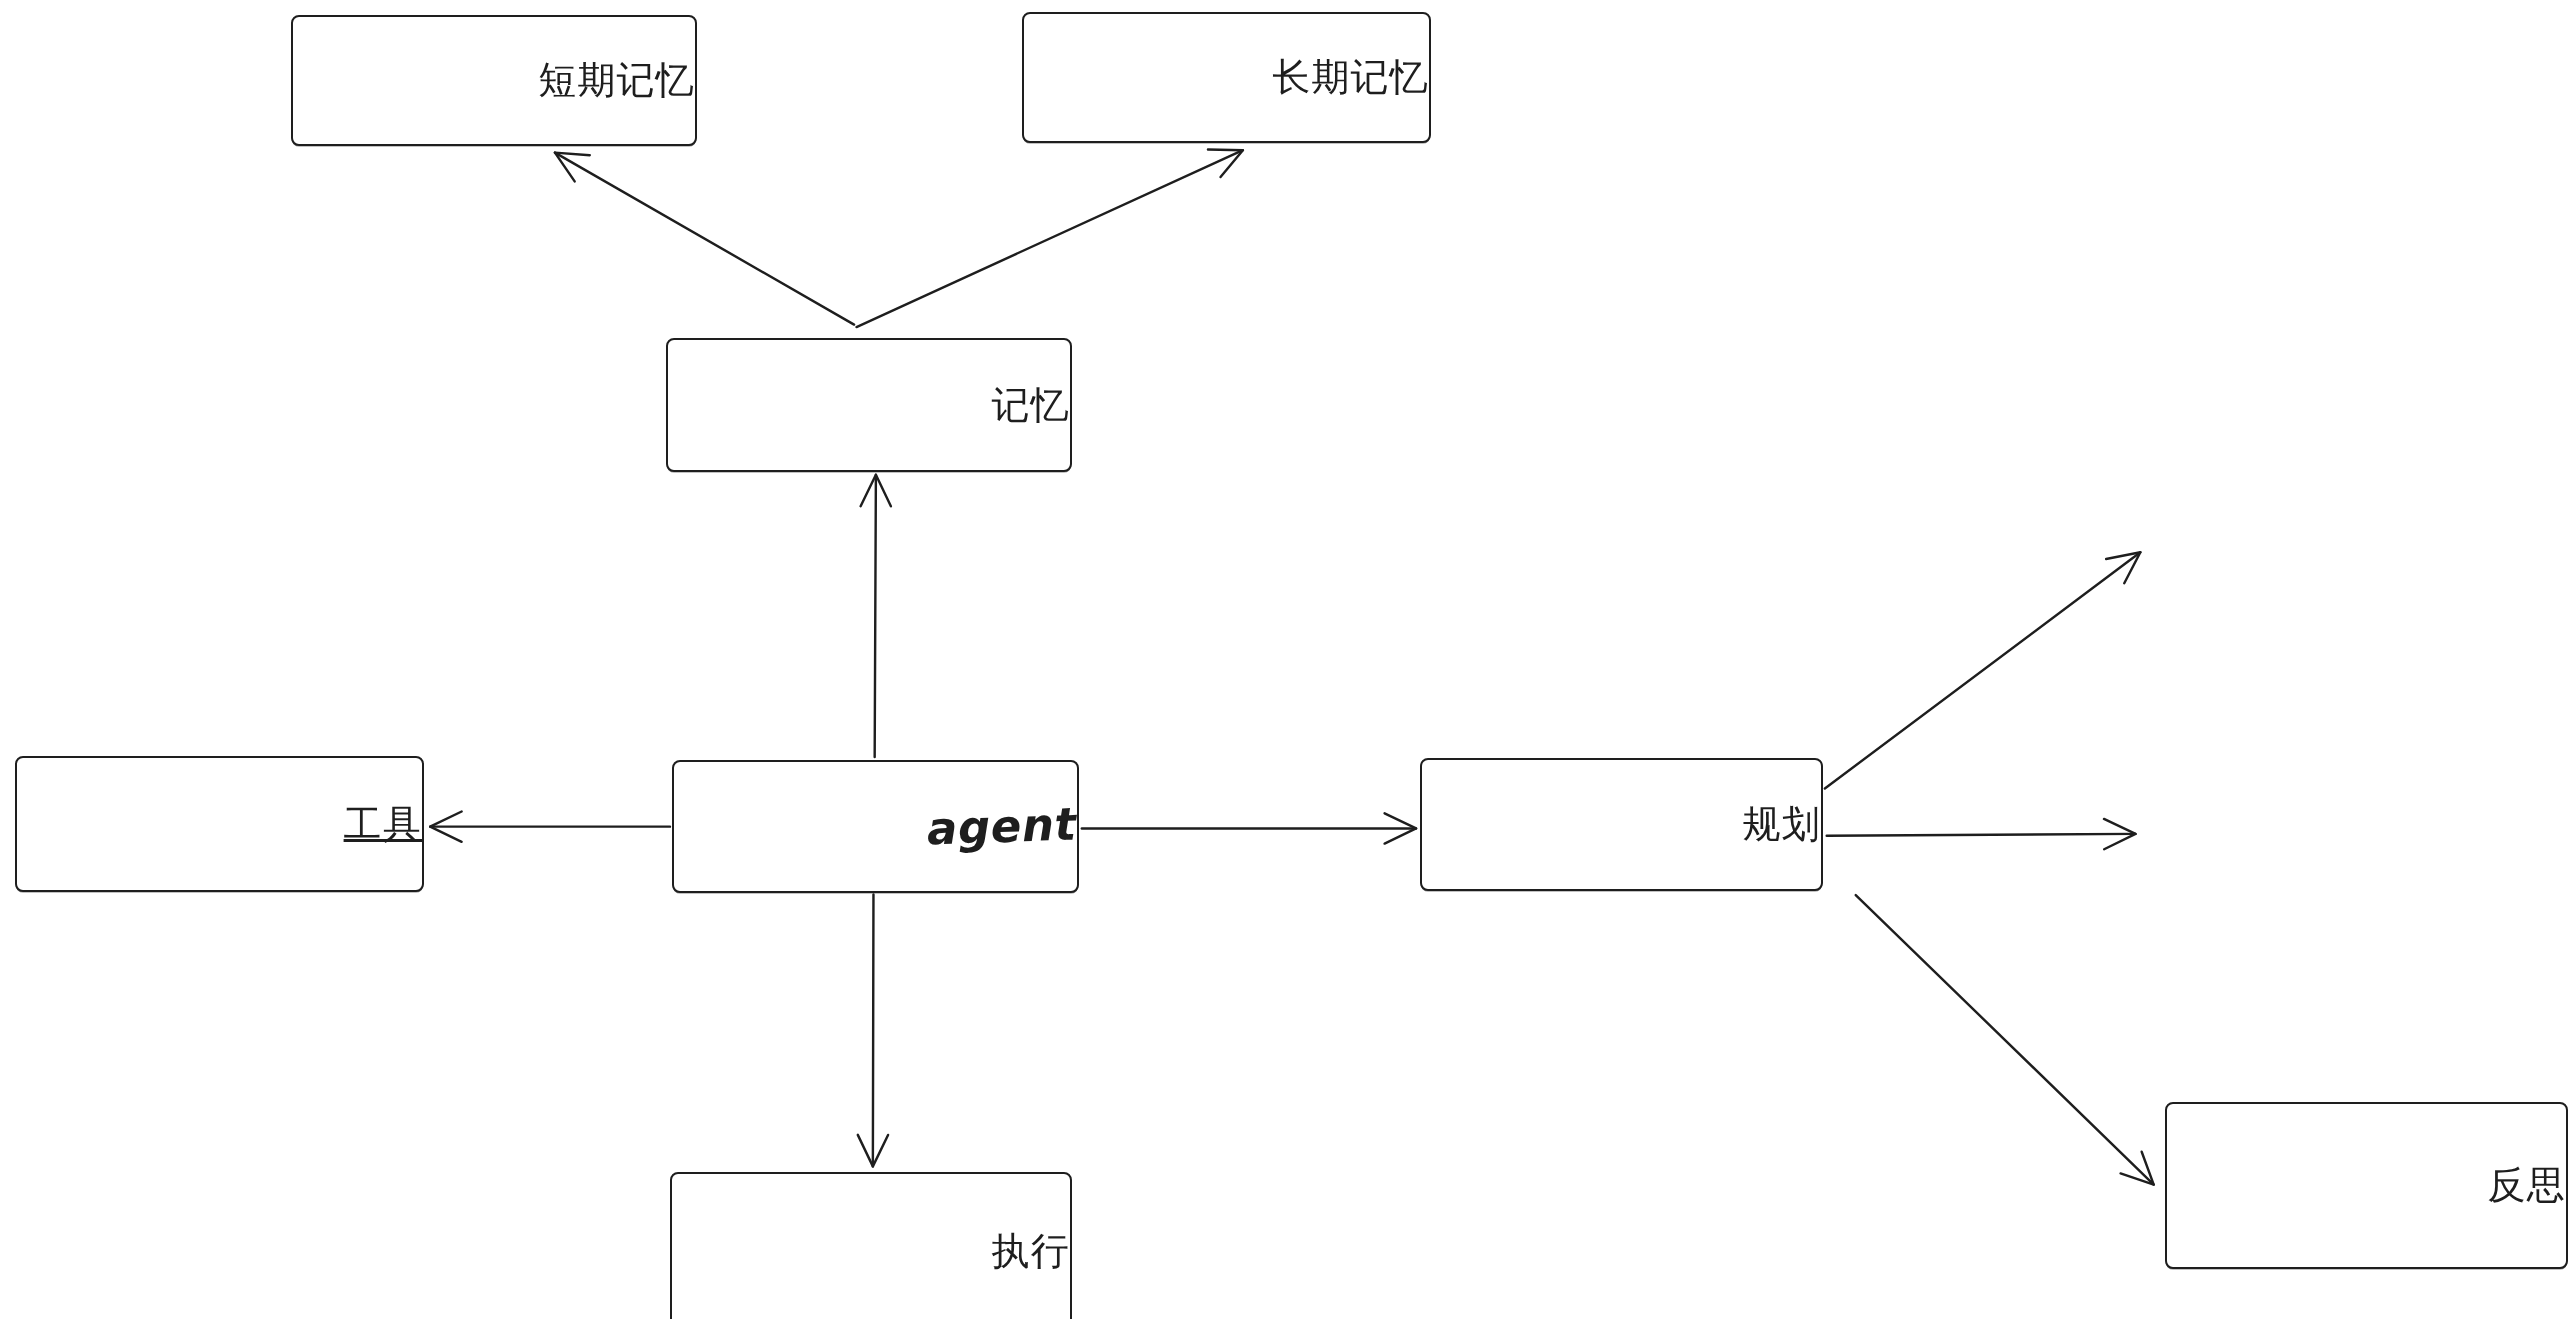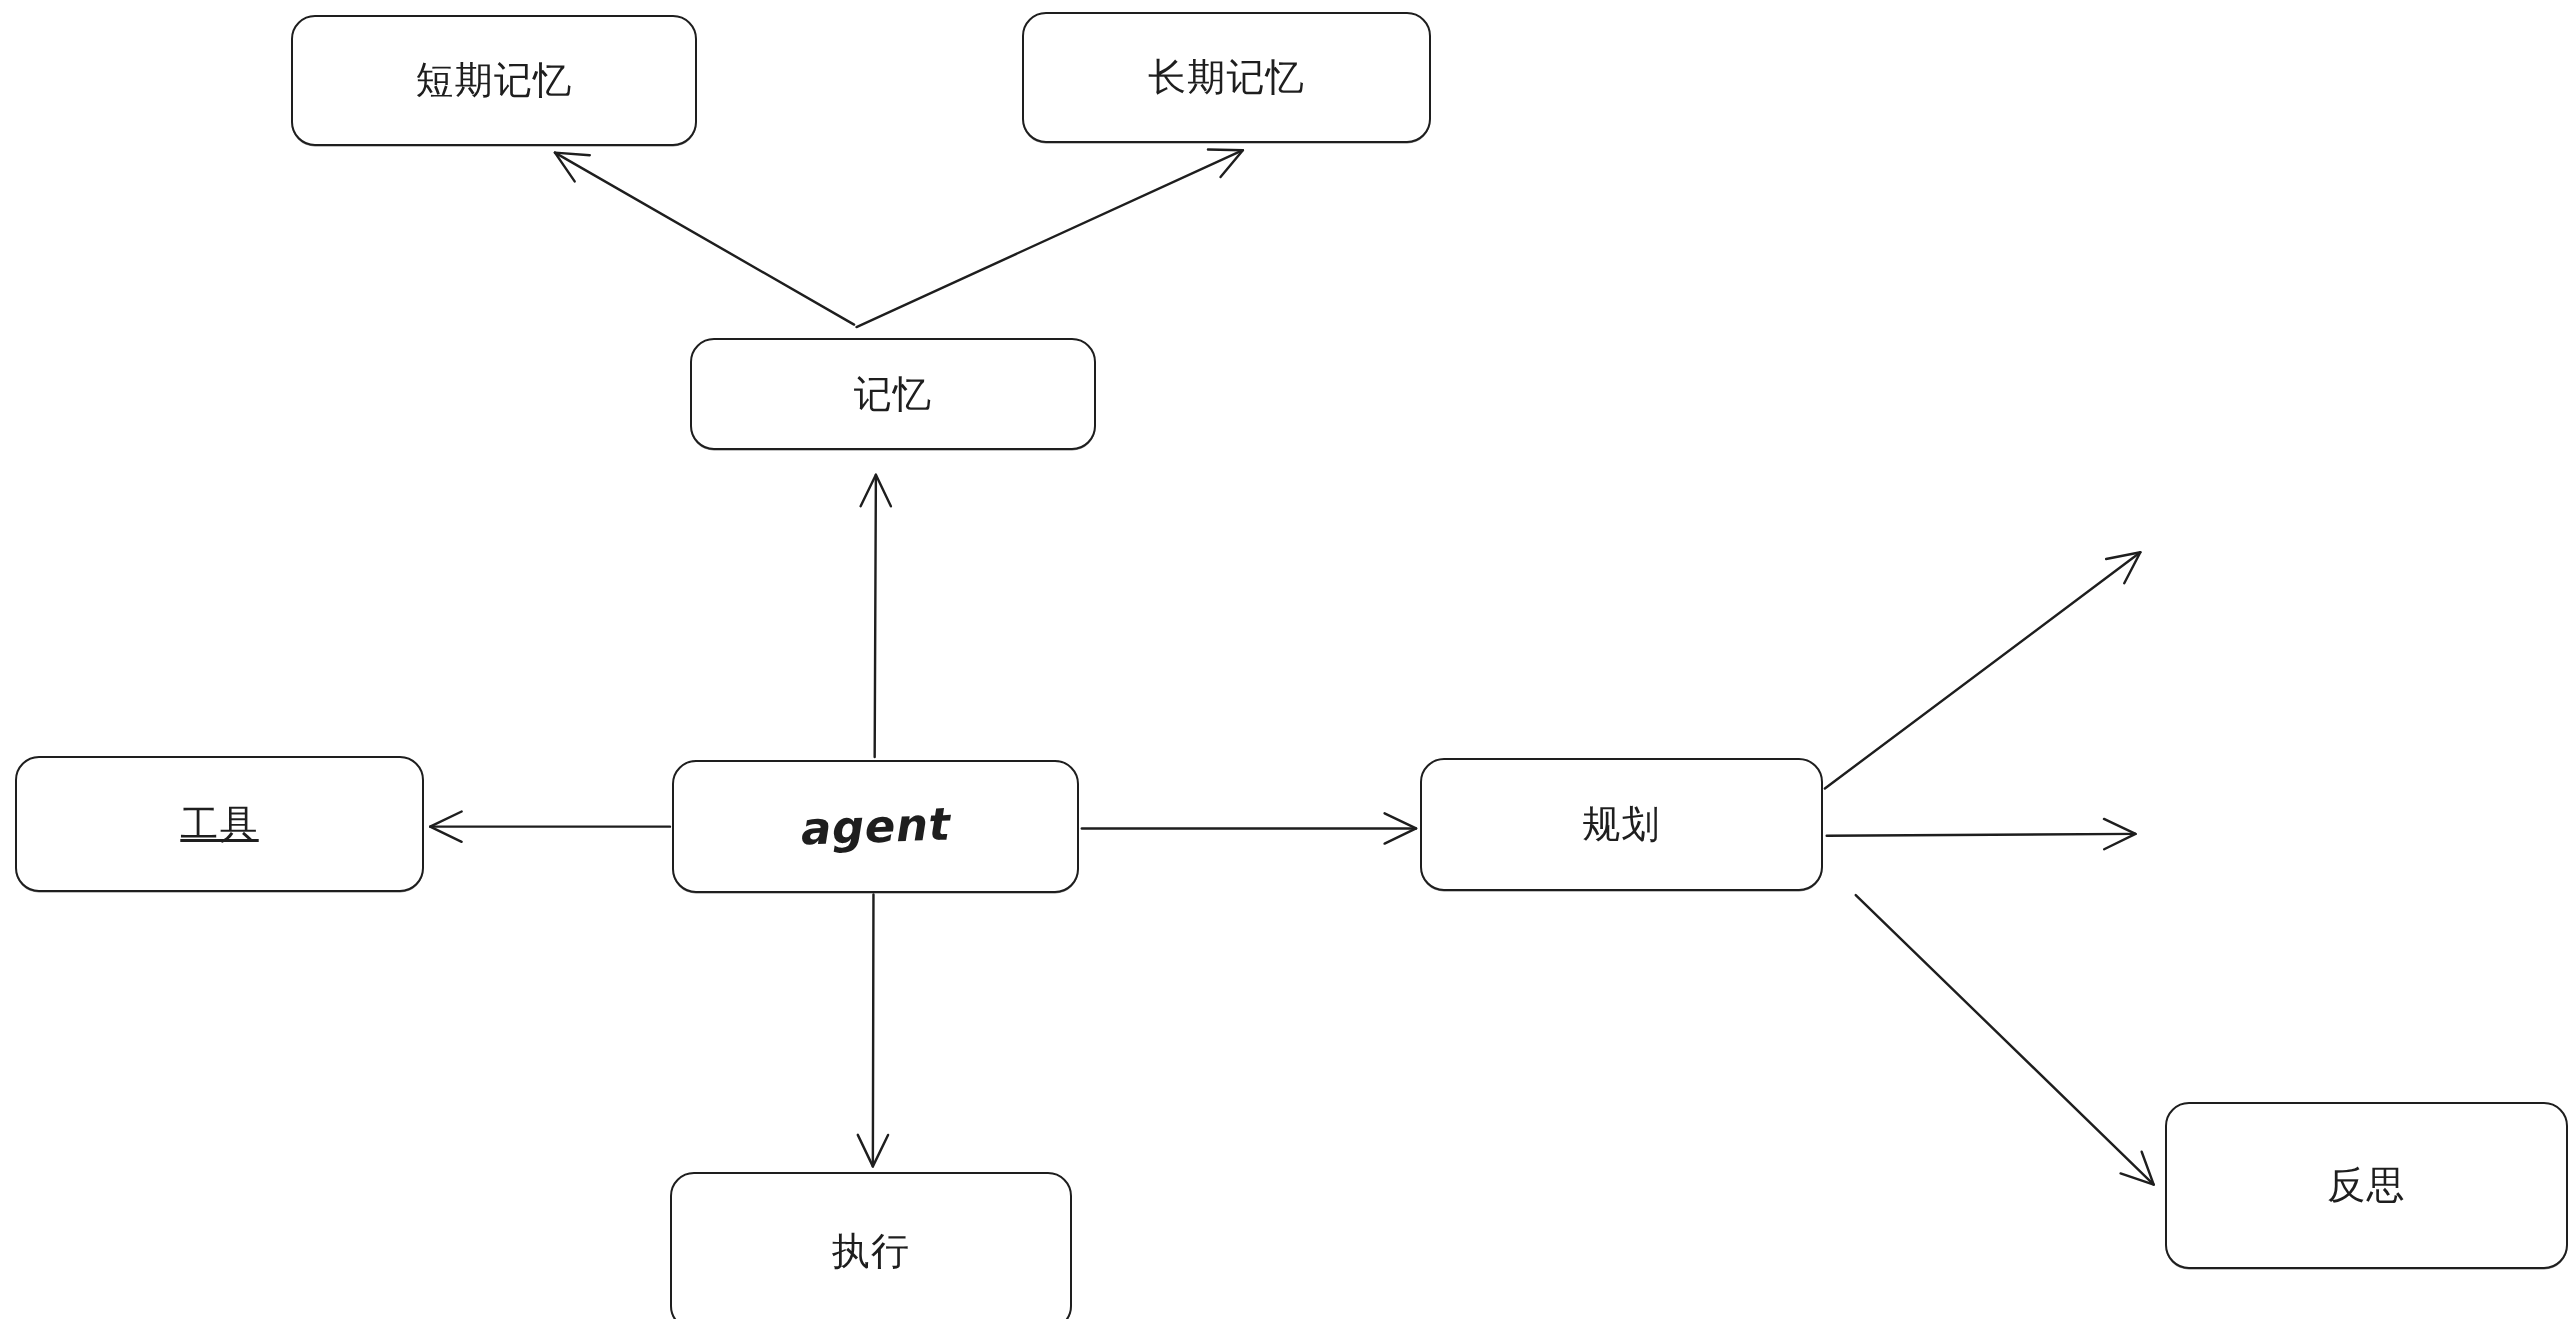--- a/index.html
+++ b/index.html
@@ -26,44 +26,44 @@
   }
   .edges line {
     stroke: #1e1e1e;
     stroke-width: 4;
     stroke-linecap: round;
   }
   .node {
     position: absolute;
     box-sizing: border-box;
     border: 2.4px solid #1e1e1e;
-    border-radius: 24px;
+    border-radius: 8px;
     background: #ffffff;
     display: flex;
     align-items: center;
-    justify-content: center;
+    justify-content: flex-end;
     
     box-shadow: 0 1.2px 0 -0.6px rgba(30,30,30,0.55);
   }
   .node .lbl {
     font-size: 38px;
     letter-spacing: 1.2px;
     white-space: nowrap;
   }
   .node.agent .lbl {
     font-size: 45px;
     font-style: italic;
     font-weight: 600;
     letter-spacing: 0.6px;
     transform: rotate(-2deg);
   }
   
   #n-short      { left: 291px;  top: 15px;   width: 406px; height: 131px; }
   #n-long       { left: 1022px; top: 12px;   width: 409px; height: 131px; }
-  #n-memory     { left: 666px; top: 338px;  width: 406px; height: 112px; margin-left: 24px; }
+  #n-memory     { left: 666px; top: 338px;  width: 406px; height: 134px; }
   #n-agent      { left: 672px; top: 760px; width: 407px; height: 133px; }
   #n-tools      { left: 15px;   top: 756px; width: 409px; height: 136px; text-decoration: underline; }
   #n-execution  { left: 670px; top: 1172px; width: 402px; height: 158px; }
   #n-planning   { left: 1420px; top: 758px; width: 403px; height: 133px; }
   #n-task       { left: 2143px; top: 452px;  width: 409px; height: 136px; }
   #n-cot        { left: 2141px; top: 769px; width: 413px; height: 127px; }
   #n-reflection { left: 2165px; top: 1102px; width: 403px; height: 167px; }
 </style>
 </head>
 <body>

